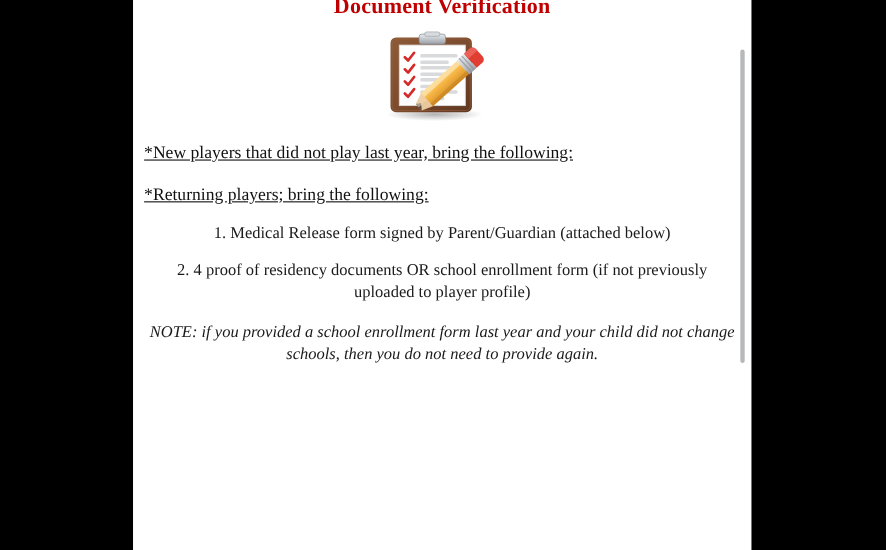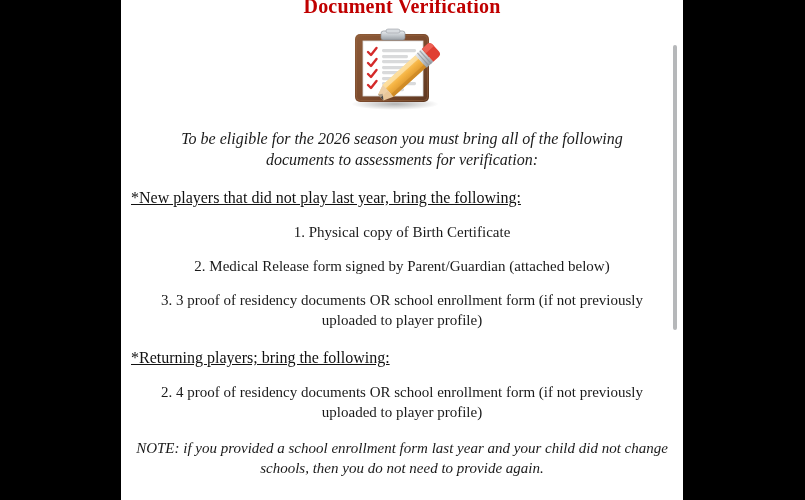--- a/index.html
+++ b/index.html
@@ -215,33 +215,28 @@
               <rect x="88.4" y="35.4" width="1.2" height="17.2" fill="#8b9096" opacity="0.7"></rect>
               <rect x="91.6" y="35.4" width="1.2" height="17.2" fill="#8b9096" opacity="0.7"></rect>
 
               <path d="M95 35.4 h7 a4 4 0 0 1 4 4 v9.2 a4 4 0 0 1 -4 4 h-7 z" fill="#e03e32"></path>
               <path d="M95 35.4 h7 a4 4 0 0 1 4 4 v2 h-11 z" fill="#ef6a5e" opacity="0.8"></path>
             </g>
           </svg>
         </span>
       </div>
 
-      <p class="intro">To be eligible for the 2026 season you must bring all of the following documents to assessments for verification:</p>
 
       <h2 class="section-heading">*New players that did not play last year, bring the following:</h2>
 
+
+      <h2 class="section-heading">*Returning players; bring the following:</h2>
+
       <ul class="list">
-        <li class="list-item">1. Physical copy of Birth Certificate</li>
-        <li class="list-item">2. Medical Release form signed by Parent/Guardian (attached below)</li>
-        <li class="list-item">3. 3 proof of residency documents OR school enrollment form (if not previously uploaded to player profile)</li>
-      </ul>
-
-      <h2 class="section-heading">*Returning players; bring the following:</h2>
-
-      <ul class="list">
+        <li class="list-item">1. Medical Release form signed by Parent/Guardian (attached below)</li>
         <li class="list-item">2. 4 proof of residency documents OR school enrollment form (if not previously uploaded to player profile)</li>
       </ul>
 
       <p class="note"><b>NOTE</b><span>: if you provided a school enrollment form last year and your child did not change schools, then you do not need to provide again.</span></p>
 
     </div>
 
     <div class="scrollbar-track">
       <div class="scrollbar-thumb"></div>
     </div>

